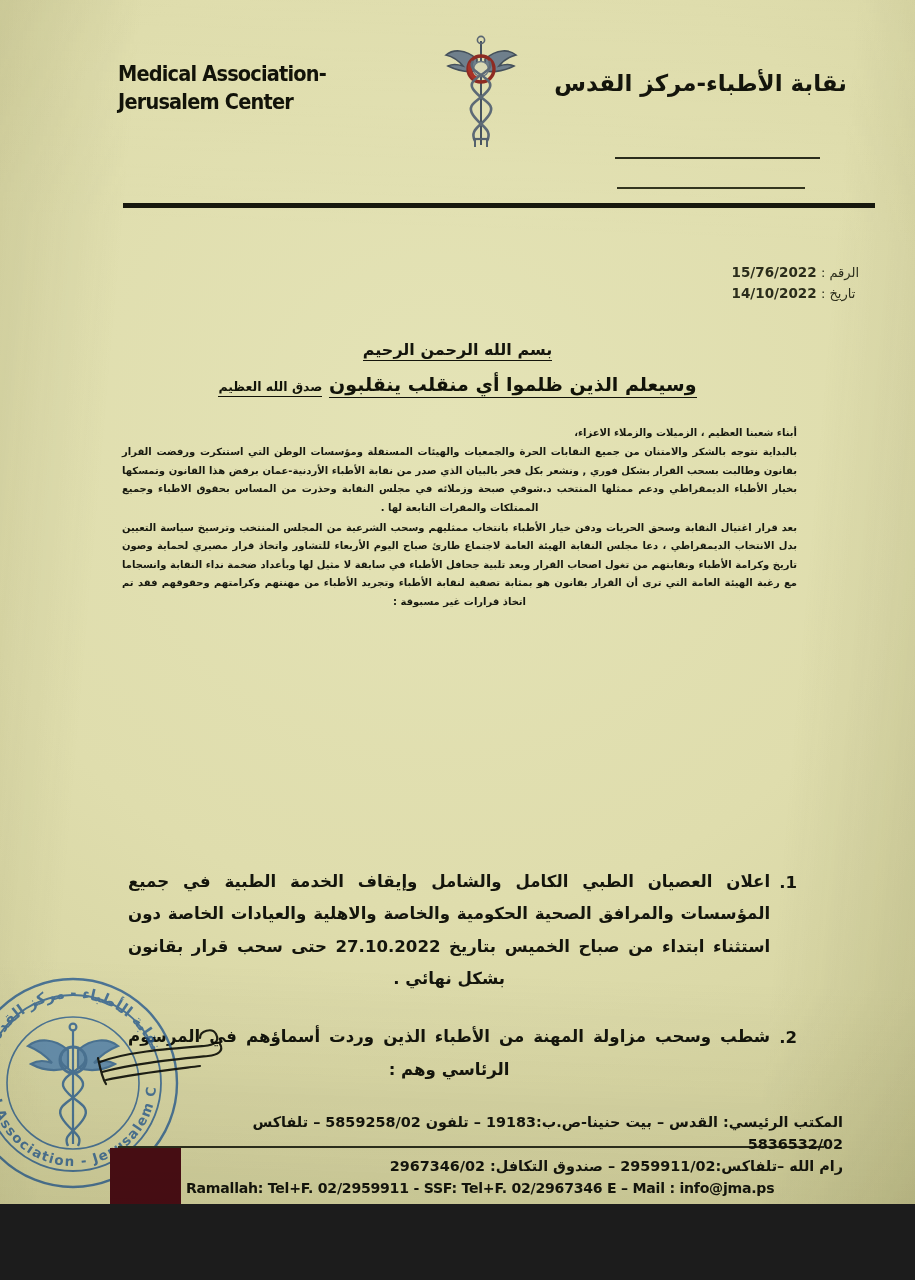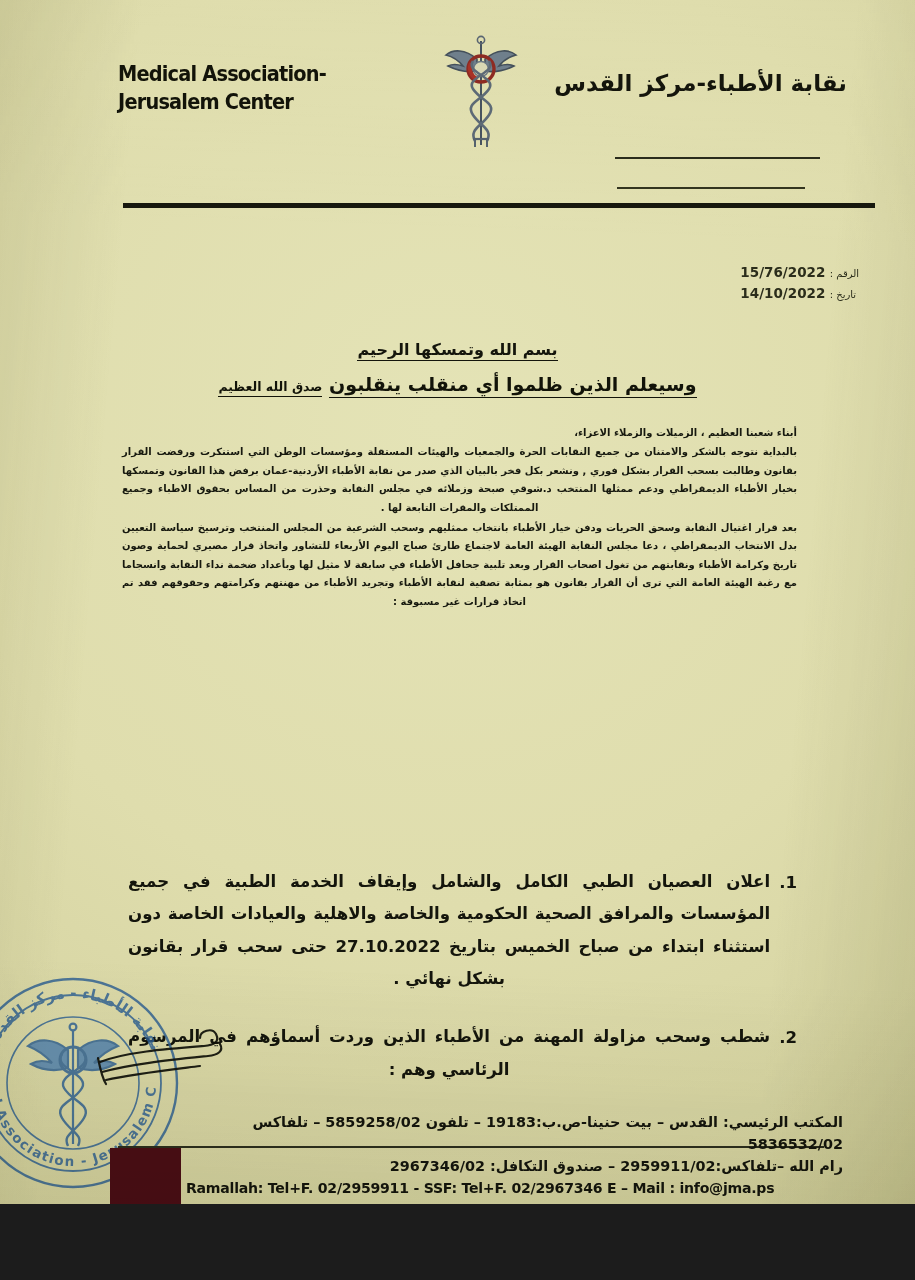--- a/index.html
+++ b/index.html
@@ -98,21 +98,21 @@
     right: 56px;
     top: 262px;
     direction: rtl;
     text-align: left;
     font-family: "DejaVu Sans", sans-serif;
     font-size: 13.5px;
     line-height: 1.55;
     color: #2b2d1b;
   }
   .refblock .row { white-space: nowrap; }
-  .refblock .lbl { font-size: 10px; }
+  .refblock .lbl { font-size: 13px; }
   .refblock .val { font-weight: 600; letter-spacing: .3px; margin-left: 32px; }
 
   
   .bism {
     position: absolute;
     left: 0;
     right: 0;
     top: 340px;
     text-align: center;
     direction: rtl;
@@ -290,21 +290,21 @@
       <span class="lbl">الرقم :</span>
       <span class="val">15/76/2022</span>
     </div>
     <div class="row">
       <span class="lbl">تاريخ :</span>
       <span class="val">14/10/2022</span>
     </div>
   </div>
 
   <div class="bism">
-    <span>بسم الله وتمسكها الرحيم</span>
+    <span>بسم الله الرحمن الرحيم</span>
   </div>
 
   <div class="ayah">
     <span class="main">وسيعلم الذين ظلموا أي منقلب ينقلبون</span>
     <span class="sadaq">صدق الله العظيم</span>
   </div>
 
   <div class="body">
     <p class="salut">أبناء شعبنا العظيم ، الزميلات والزملاء الاعزاء،</p>
     <p>بالبداية نتوجه بالشكر والامتنان من  جميع النقابات الحرة والجمعيات والهيئات المستقلة ومؤسسات الوطن التي استنكرت ورفضت القرار بقانون وطالبت بسحب القرار بشكل فوري , ونشعر بكل فخر بالبيان الذي صدر من نقابة الأطباء الأردنية-عمان برفض هذا القانون وتمسكها بخيار الأطباء الديمقراطي ودعم ممثلها المنتخب د.شوقي صبحة وزملائه في مجلس النقابة وحذرت من المساس بحقوق الاطباء وجميع الممتلكات والمقرات التابعة لها .</p>

